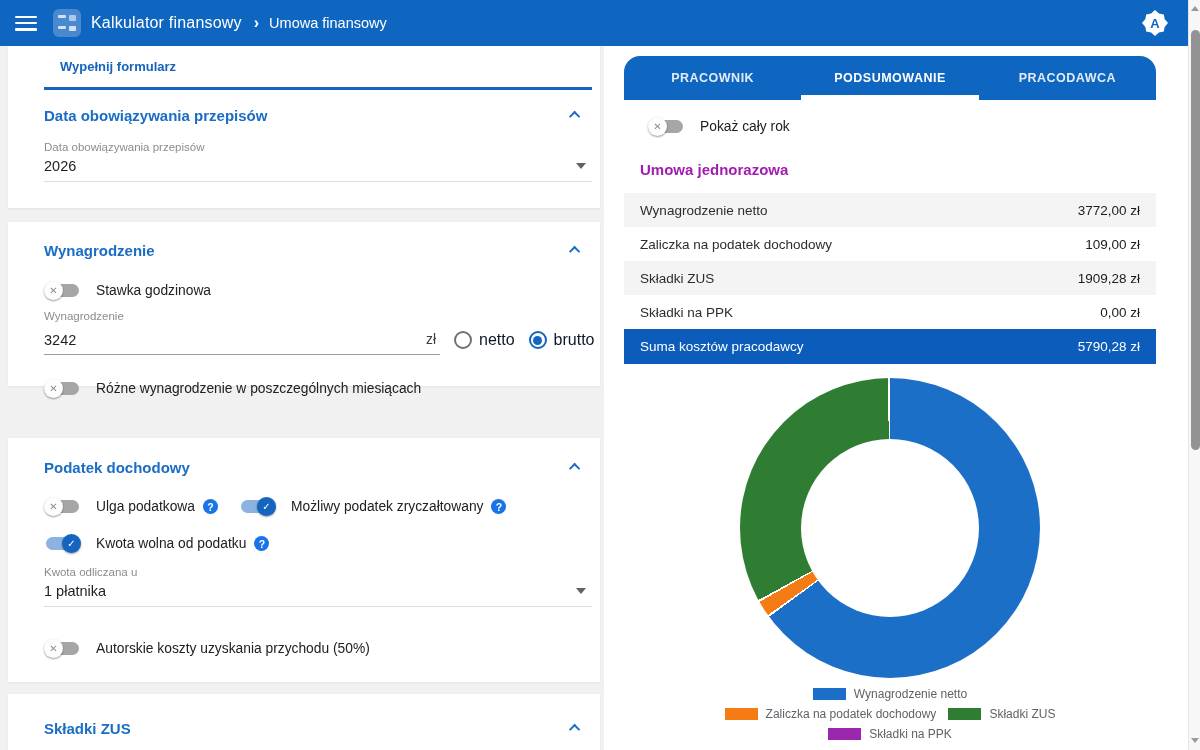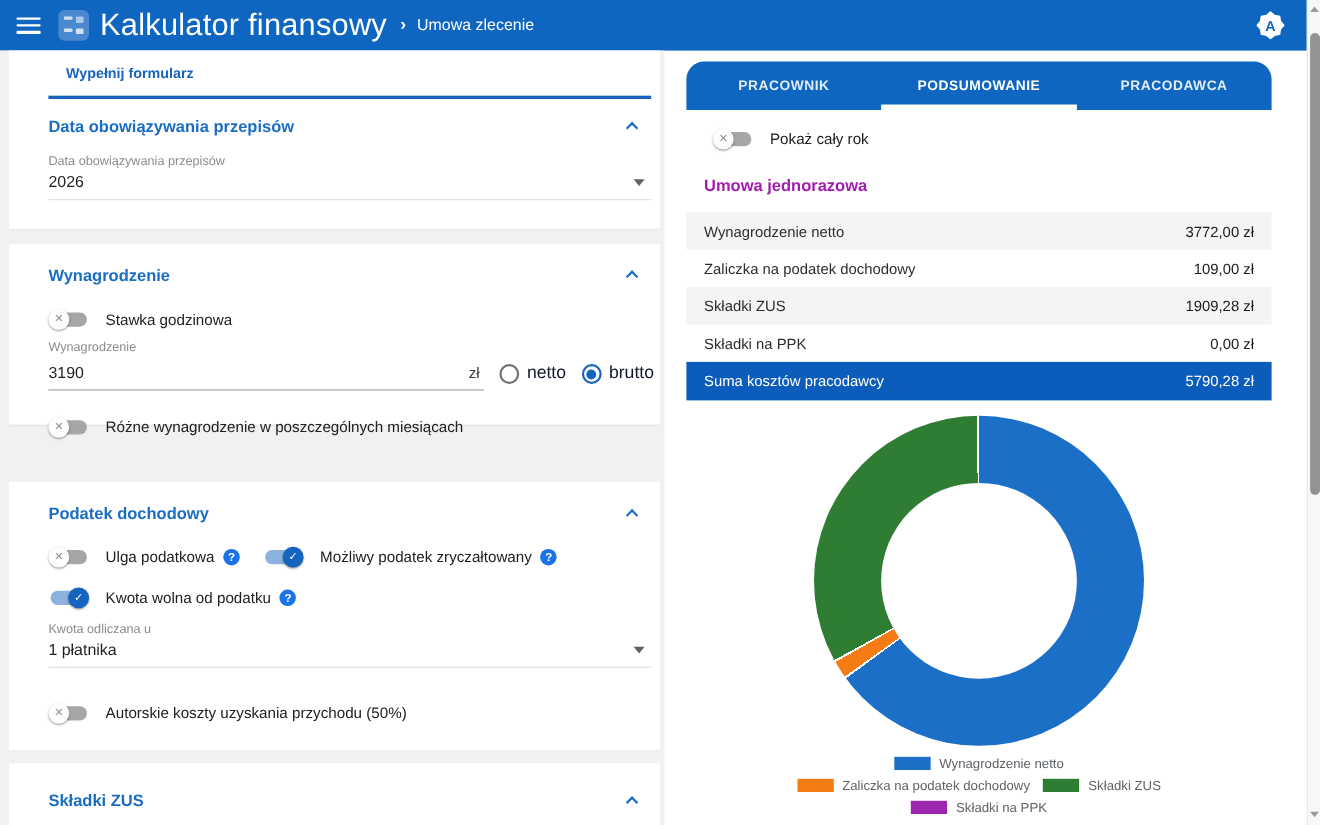--- a/index.html
+++ b/index.html
@@ -13,21 +13,21 @@
   .hamburger { width:22px; height:15px; margin-left:15px; display:flex; flex-direction:column;
                justify-content:space-between; cursor:pointer; }
   .hamburger i { display:block; height:2.6px; background:#fff; border-radius:1px; }
   .appicon { width:28px; height:28px; margin-left:16px; background:#4a88cf; border-radius:6px;
              position:relative; flex:none; }
   .appicon i { position:absolute; background:rgba(255,255,255,.75); border-radius:1px; }
   .ai1 { left:5px; top:6px;  width:8px; height:3px; }
   .ai2 { left:16px; top:6px; width:7px; height:6px; background:rgba(255,255,255,.55) !important; }
   .ai3 { left:5px; top:17px; width:8px; height:3px; }
   .ai4 { left:16px; top:17px; width:7px; height:5px; }
-  .apptitle { color:#fff; font-size:28px; font-weight:500; margin-left:10px; letter-spacing:.2px; }
+  .apptitle { color:#fff; font-size:16px; font-weight:500; margin-left:10px; letter-spacing:.2px; }
   .crumbsep { color:#fff; font-size:16px; font-weight:700; margin:0 10px 0 12px; }
   .crumb { color:#fff; font-size:14.5px; font-weight:500; }
   .sealwrap { position:absolute; right:20px; top:10px; width:26px; height:26px; cursor:pointer; }
   .seal { width:26px; height:26px; background:#fff; display:flex; align-items:center; justify-content:center;
           clip-path:polygon(100% 50%,87% 65%,84% 83%,65% 87%,50% 100%,35% 87%,16% 83%,13% 65%,
                             0% 50%,13% 35%,16% 17%,35% 13%,50% 0%,65% 13%,84% 17%,87% 35%); }
   .seal span { color:#0f66c0; font-size:13px; font-weight:700; }
 
   
   .leftbg { position:absolute; left:0; top:46px; width:604px; height:704px; background:#f1f1f1; }
@@ -130,21 +130,21 @@
         <i></i>
       </span>
     <span class="appicon">
       <i class="ai1"></i>
         <i class="ai2"></i>
         <i class="ai3"></i>
         <i class="ai4"></i>
     </span>
     <span class="apptitle">Kalkulator finansowy</span>
     <span class="crumbsep">›</span>
-    <span class="crumb">Umowa zlecenie</span>
+    <span class="crumb">Umowa finansowy</span>
     <span class="sealwrap">
       <span class="seal">
           <span>A</span>
         </span>
     </span>
   </header>
 
   <div class="leftbg"></div>
 
   <section class="card" style="top:46px;height:162px;">
@@ -170,21 +170,21 @@
       <span class="sw off">
         <span class="track"></span>
         <span class="thumb">
             <span>✕</span>
           </span>
       </span>
       <span class="swlabel">Stawka godzinowa</span>
     </div>
     <div class="inp-label">Wynagrodzenie</div>
     <div class="inp-row">
-      <span class="inp-value">3190</span>
+      <span class="inp-value">3242</span>
       <span class="currency">zł</span>
     </div>
     <div class="radios">
       <span class="radio"></span>
       <span class="rlabel">netto</span>
       <span class="radio checked"></span>
       <span class="rlabel last">brutto</span>
     </div>
     <div class="swrow" style="left:36px;top:157px;">
       <span class="sw off">

